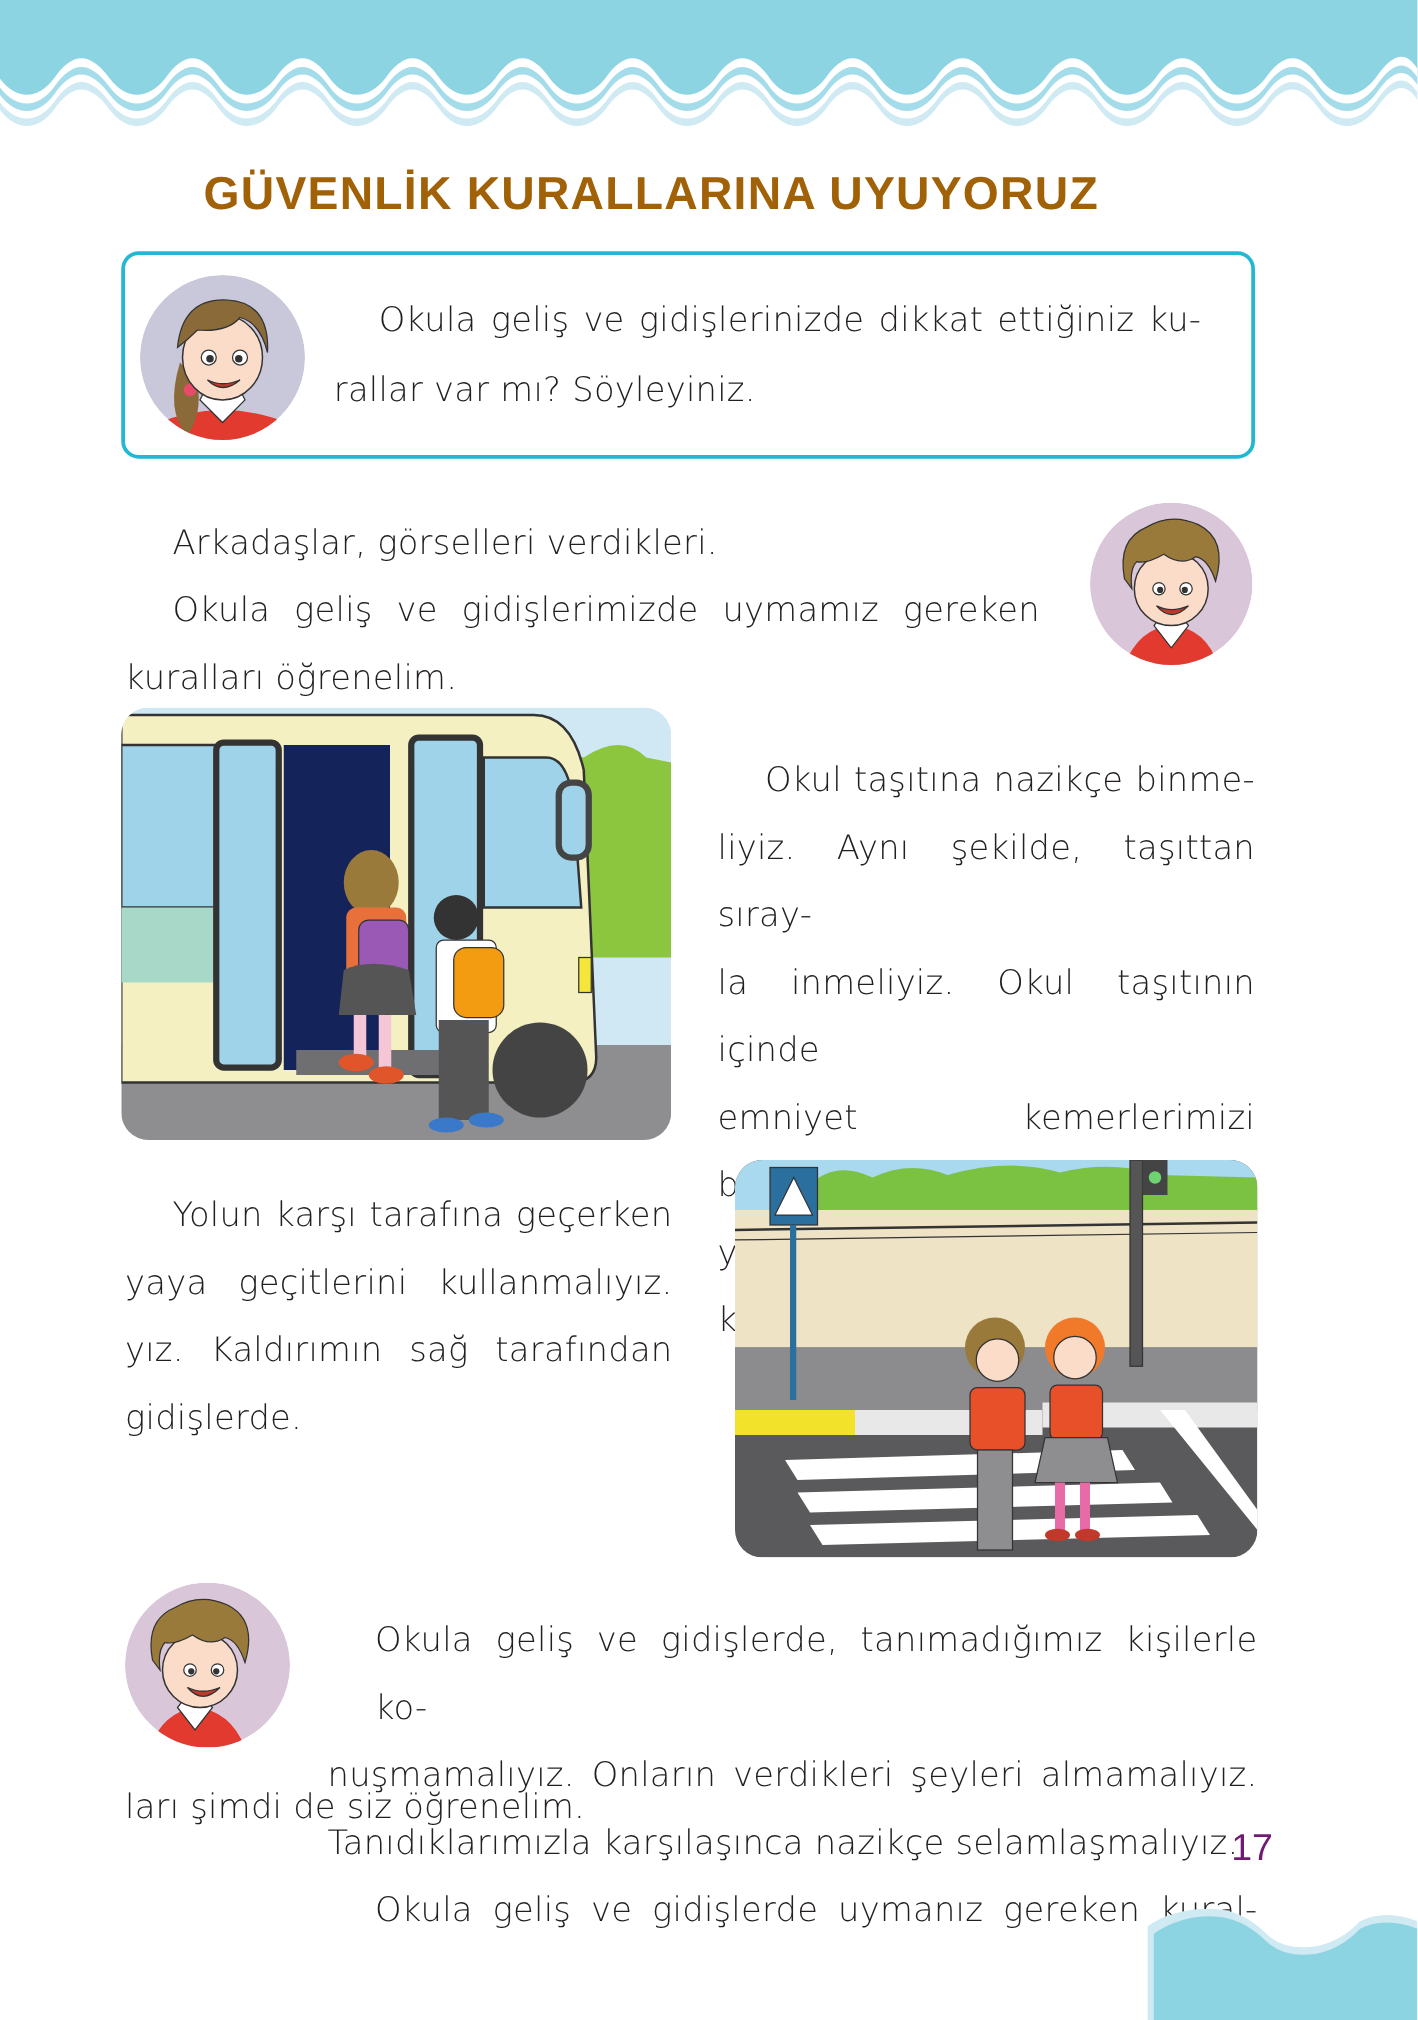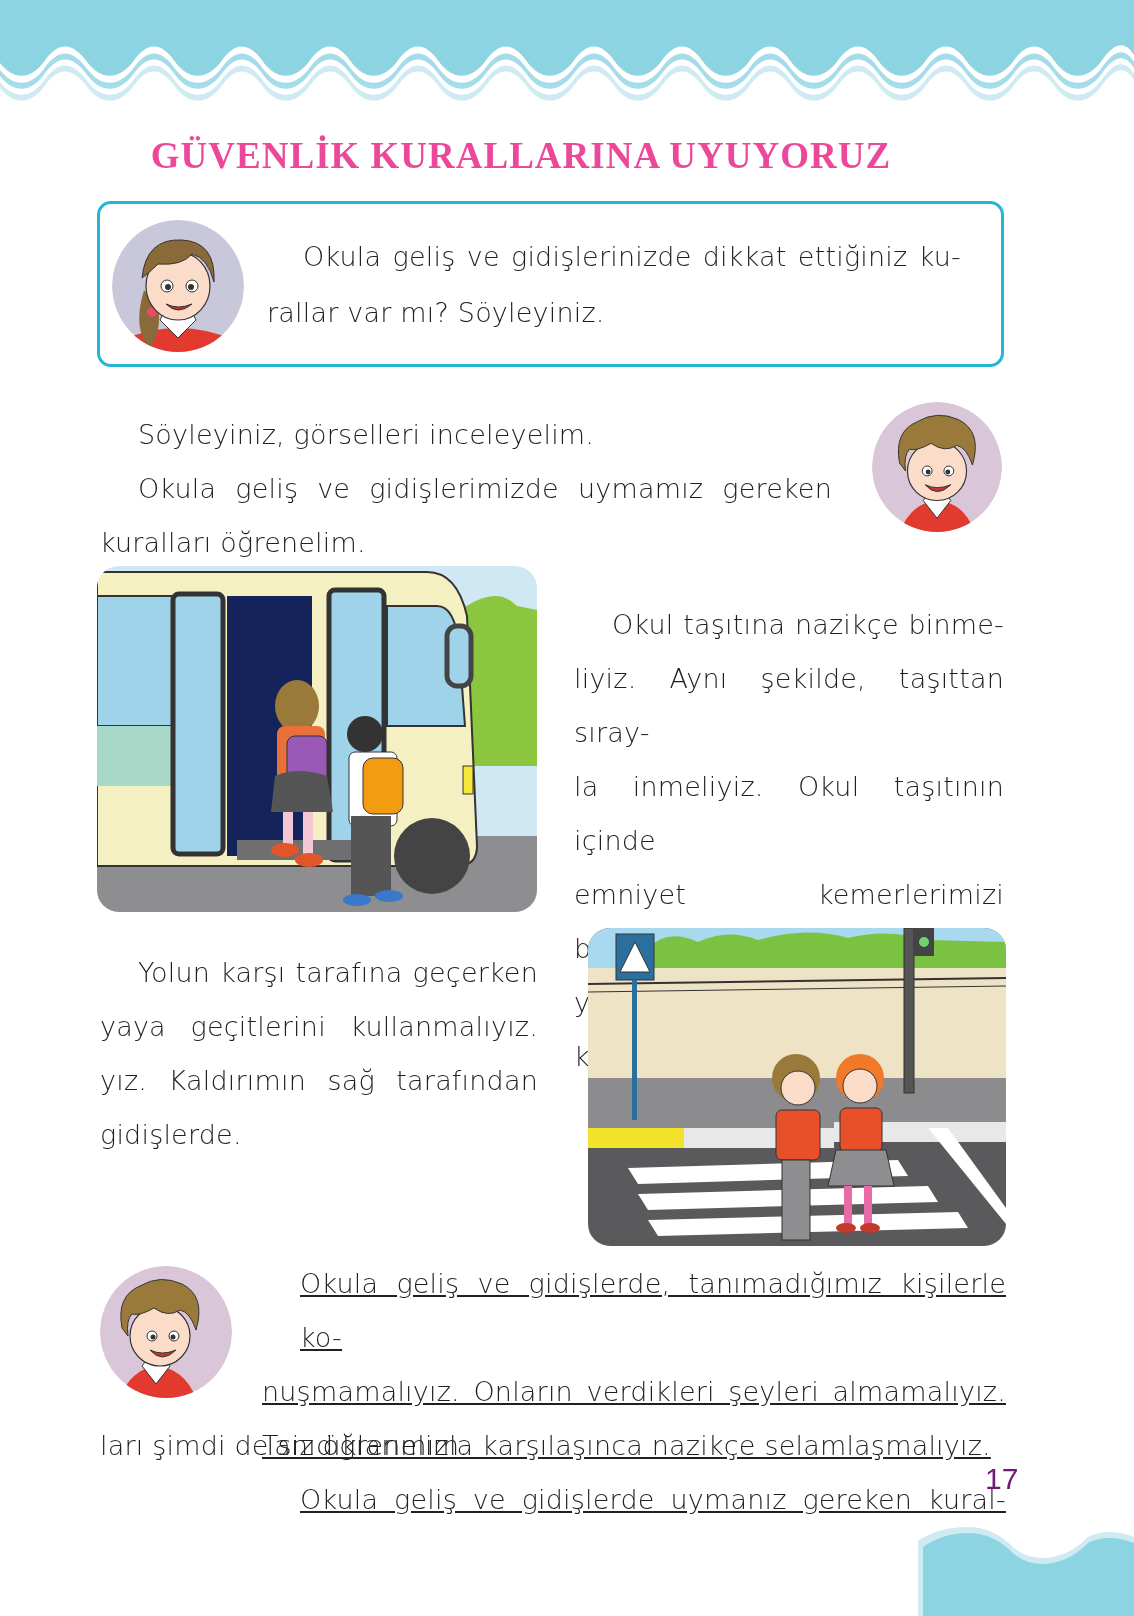--- a/index.html
+++ b/index.html
@@ -5,22 +5,22 @@
   html, body { margin:0; padding:0; background:#ffffff; }
   body { width:1134px; height:1616px; position:relative; overflow:hidden;
          font-family:"DejaVu Sans", sans-serif; color:#231f20; }
   .abs { position:absolute; }
 
   
   #header-wave { left:0; top:0; width:1134px; height:110px; }
 
   
   .title { left:0; width:1022px; top:134px; text-align:center;
-           font-family:Liberation Serif, serif; font-weight:bold;
-           font-size:37px; letter-spacing:1px; color:#ec4899; }
+           font-family:Liberation Sans, sans-serif; font-weight:bold;
+           font-size:37px; letter-spacing:1px; color:#a16207; }
   .title span { display:inline-block; transform:translateX(10px); }
 
   
   .qbox { left:97px; top:201px; width:907px; height:166px; box-sizing:border-box;
           border:3px solid #23b7d5; border-radius:14px; background:#fff; }
 
   .body-text { font-family:"DejaVu Sans", sans-serif; font-weight:200;
                font-size:27px; color:#231f20; line-height:54px; letter-spacing:0.2px; }
   .line { display:block; white-space:nowrap; }
   .jline { display:block; text-align:justify; text-align-last:justify; white-space:normal; }
@@ -115,21 +115,21 @@
     <path d="M54,84 Q66,96 80,84 Q66,90 54,84 Z" fill="#c0392b" stroke="#333"></path>
   </svg>
 </div>
 
 <div class="abs body-text" style="left:267px; top:230px; width:694px;">
   <span class="jline" style="padding-left:36px;">Okula geliş ve gidişlerinizde dikkat ettiğiniz ku-</span>
   <span class="line" style="margin-top:2px;">rallar var mı? Söyleyiniz.</span>
 </div>
 
 <div class="abs body-text" style="left:100px; top:408px; width:732px;">
-  <span class="line" style="padding-left:38px;">Söyleyiniz, görselleri inceleyelim.</span>
+  <span class="line" style="padding-left:38px;">Arkadaşlar, görselleri verdikleri.</span>
   <span class="jline" style="padding-left:38px;">Okula geliş ve gidişlerimizde uymamız gereken</span>
   <span class="line">kuralları öğrenelim.</span>
 </div>
 
 <div class="abs avatar" style="left:872px; top:402px; width:130px; height:130px;">
   <svg width="130" height="130" viewBox="0 0 132 132">
     <circle cx="66" cy="66" r="66" fill="#d9c7d9"></circle>
     <path d="M28,132 Q40,102 66,100 Q94,102 104,132 Z" fill="#e23a2f"></path>
     <path d="M52,100 L66,118 L80,100 L74,92 L58,92 Z" fill="#ffffff" stroke="#333" stroke-width="1"></path>
     <ellipse cx="66" cy="70" rx="30" ry="30" fill="#fbdcc8" stroke="#333" stroke-width="1.2"></ellipse>
@@ -241,21 +241,21 @@
     <ellipse cx="60" cy="70" rx="30" ry="30" fill="#fbdcc8" stroke="#333" stroke-width="1.2"></ellipse>
     <path d="M22,62 Q16,30 40,20 Q60,8 82,18 Q106,30 96,64 Q90,46 80,44 Q68,52 54,42 Q40,50 32,48 Q26,54 28,70 Z" fill="#9a7a3a" stroke="#333" stroke-width="1"></path>
     <circle cx="52" cy="70" r="5" fill="#fff" stroke="#333"></circle>
       <circle cx="53" cy="71" r="2.5" fill="#333"></circle>
     <circle cx="74" cy="70" r="5" fill="#fff" stroke="#333"></circle>
       <circle cx="73" cy="71" r="2.5" fill="#333"></circle>
     <path d="M50,84 Q62,98 76,84 Q62,90 50,84 Z" fill="#c0392b" stroke="#333"></path>
   </svg>
 </div>
 
-<div class="abs body-text" style="left:262px; top:1257px; width:744px;text-decoration:underline;">
+<div class="abs body-text" style="left:262px; top:1286px; width:744px;">
   <span class="jline" style="padding-left:38px;">Okula geliş ve gidişlerde, tanımadığımız kişilerle ko-</span>
   <span class="jline">nuşmamalıyız. Onların verdikleri şeyleri almamalıyız.</span>
   <span class="line">Tanıdıklarımızla karşılaşınca nazikçe selamlaşmalıyız.</span>
   <span class="jline" style="padding-left:38px;">Okula geliş ve gidişlerde uymanız gereken kural-</span>
 </div>
 <div class="abs body-text" style="left:100px; top:1419px; width:700px;">
   <span class="line">ları şimdi de siz öğrenelim.</span>
 </div>
 
 <div class="abs page-num">17</div>

